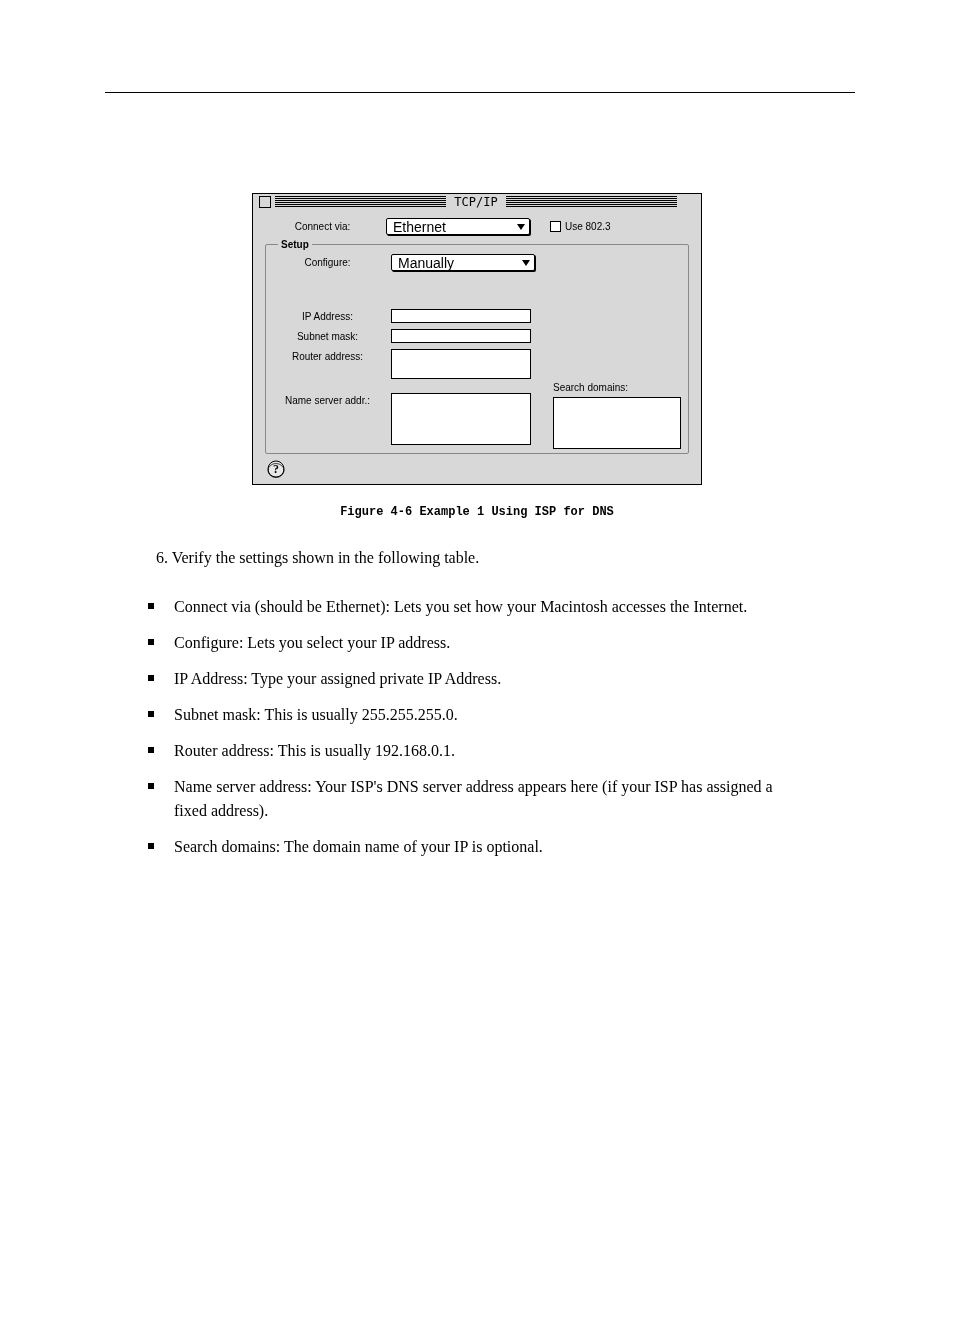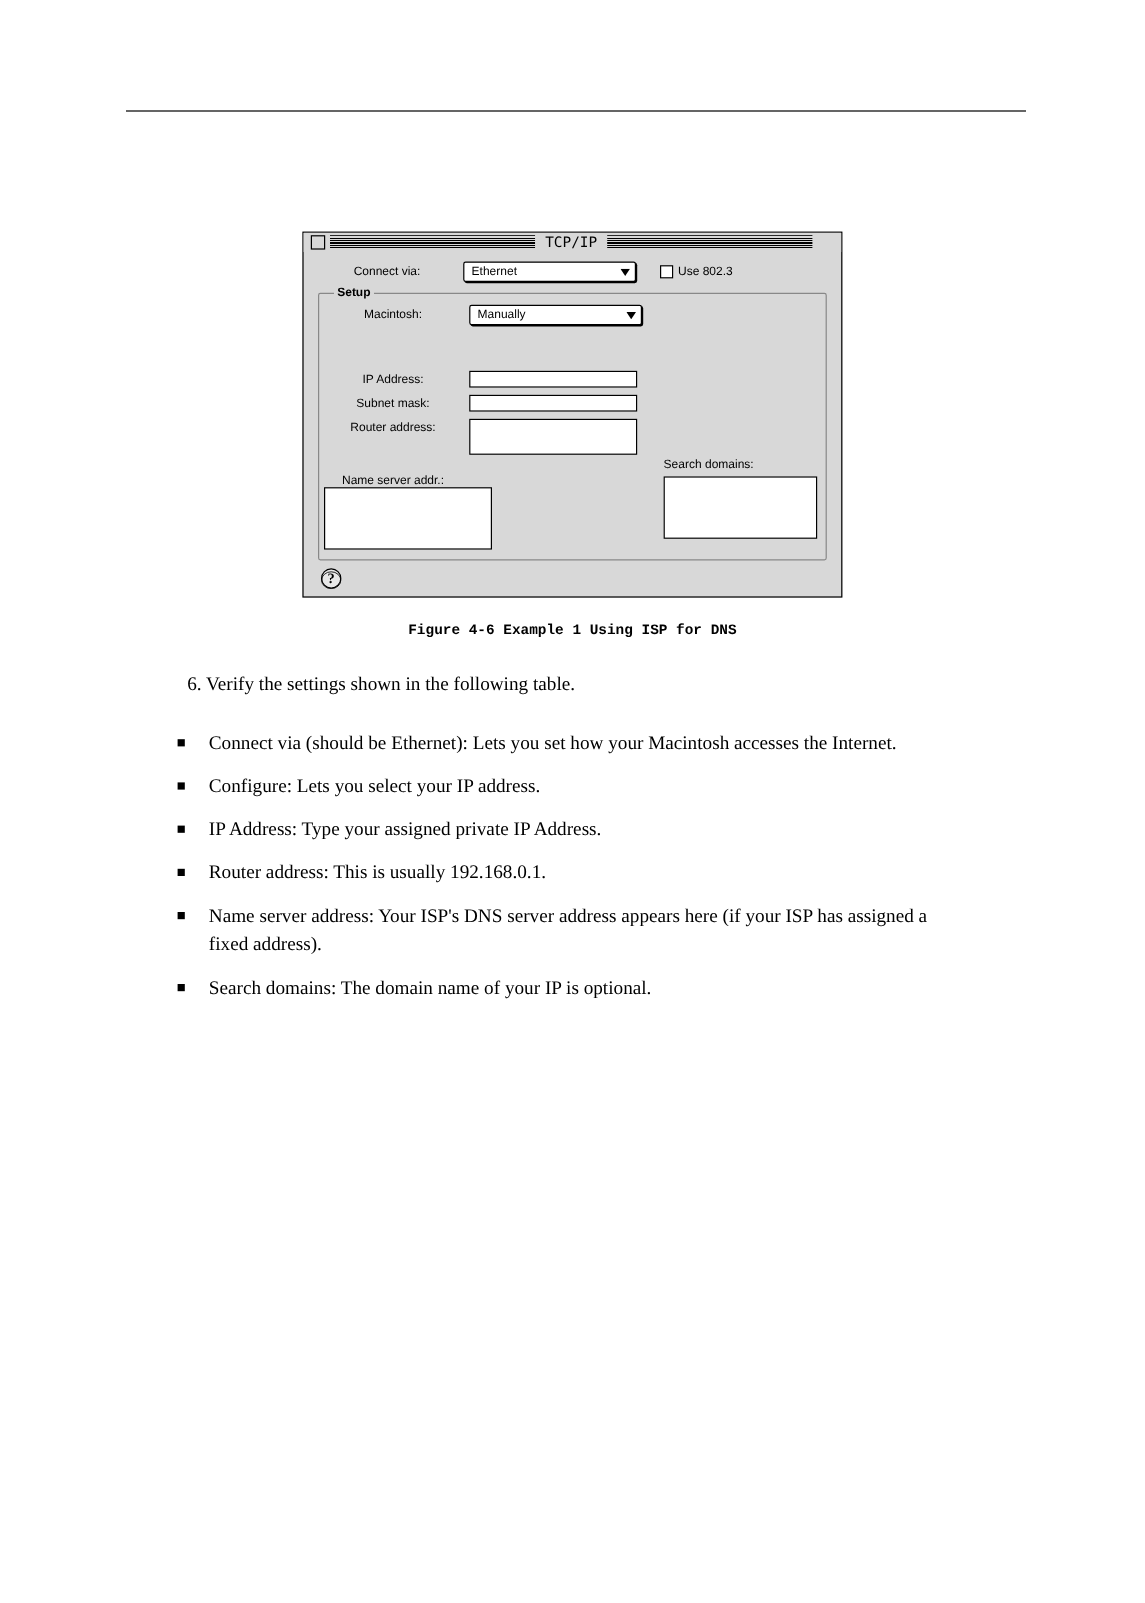--- a/index.html
+++ b/index.html
@@ -88,21 +88,21 @@
   }
   .popup {
     border: 1px solid #000;
     background: #fff;
     width: 132px;
     height: 15px;
     display: flex;
     align-items: center;
     justify-content: space-between;
     padding: 0 4px 0 6px;
-    font-size: 10px;
+    font-size: 14px;
     box-shadow: 1px 1px 0 #000;
     border-radius: 2px;
   }
   .popup svg { flex-shrink: 0; }
   .check-row {
     display: flex;
     align-items: center;
     margin-left: 20px;
     font-size: 10px;
   }
@@ -236,21 +236,21 @@
           <div class="check-row">
             <span class="check-box"></span>
             <span>Use 802.3</span>
           </div>
         </div>
 
         <fieldset class="setup">
           <legend>Setup</legend>
 
           <div class="fld-row">
-            <div class="lbl">Macintosh:</div>
+            <div class="lbl">Configure:</div>
             <div class="popup">
               <span>Manually</span>
               <svg width="8" height="6" viewBox="0 0 8 6">
                   <polygon points="0,0 8,0 4,6" fill="#000"></polygon>
                 </svg>
             </div>
           </div>
 
           <div style="height:38px"></div>
 
@@ -264,21 +264,21 @@
             <input class="text-field" style="">
           </div>
 
           <div class="fld-row row-gap" style="align-items:flex-start;">
             <div class="lbl" style="padding-top:2px">Router address:</div>
             <textarea class="text-area" style=""></textarea>
           </div>
 
           <div style="height:14px"></div>
 
-          <div class="fld-row" style="align-items:flex-start;flex-direction:column;">
+          <div class="fld-row" style="align-items:flex-start;">
             <div class="lbl" style="padding-top:2px">Name server addr.:</div>
             <textarea class="text-area h52" style=""></textarea>
           </div>
         </fieldset>
 
         <div class="sd">
           <span>Search domains:</span>
           <input class="sd-field" style="">
         </div>
 
@@ -294,17 +294,18 @@
   </div>
 
   <div class="caption">Figure 4-6 Example 1 Using ISP for DNS</div>
 
   <div class="step">6.  Verify the settings shown in the following table.</div>
 
   <ul class="instructions">
     <li>Connect via (should be Ethernet): Lets you set how your Macintosh accesses the Internet.</li>
     <li>Configure: Lets you select your IP address.</li>
     <li>IP Address: Type your assigned private IP Address.</li>
+    <li>Subnet mask: This is usually 255.255.255.0.</li>
     <li>Router address: This is usually 192.168.0.1.</li>
     <li>Name server address: Your ISP's DNS server address appears here (if your ISP has assigned a fixed address).</li>
     <li>Search domains: The domain name of your IP is optional.</li>
   </ul>
 </div>
 
 </body></html>

